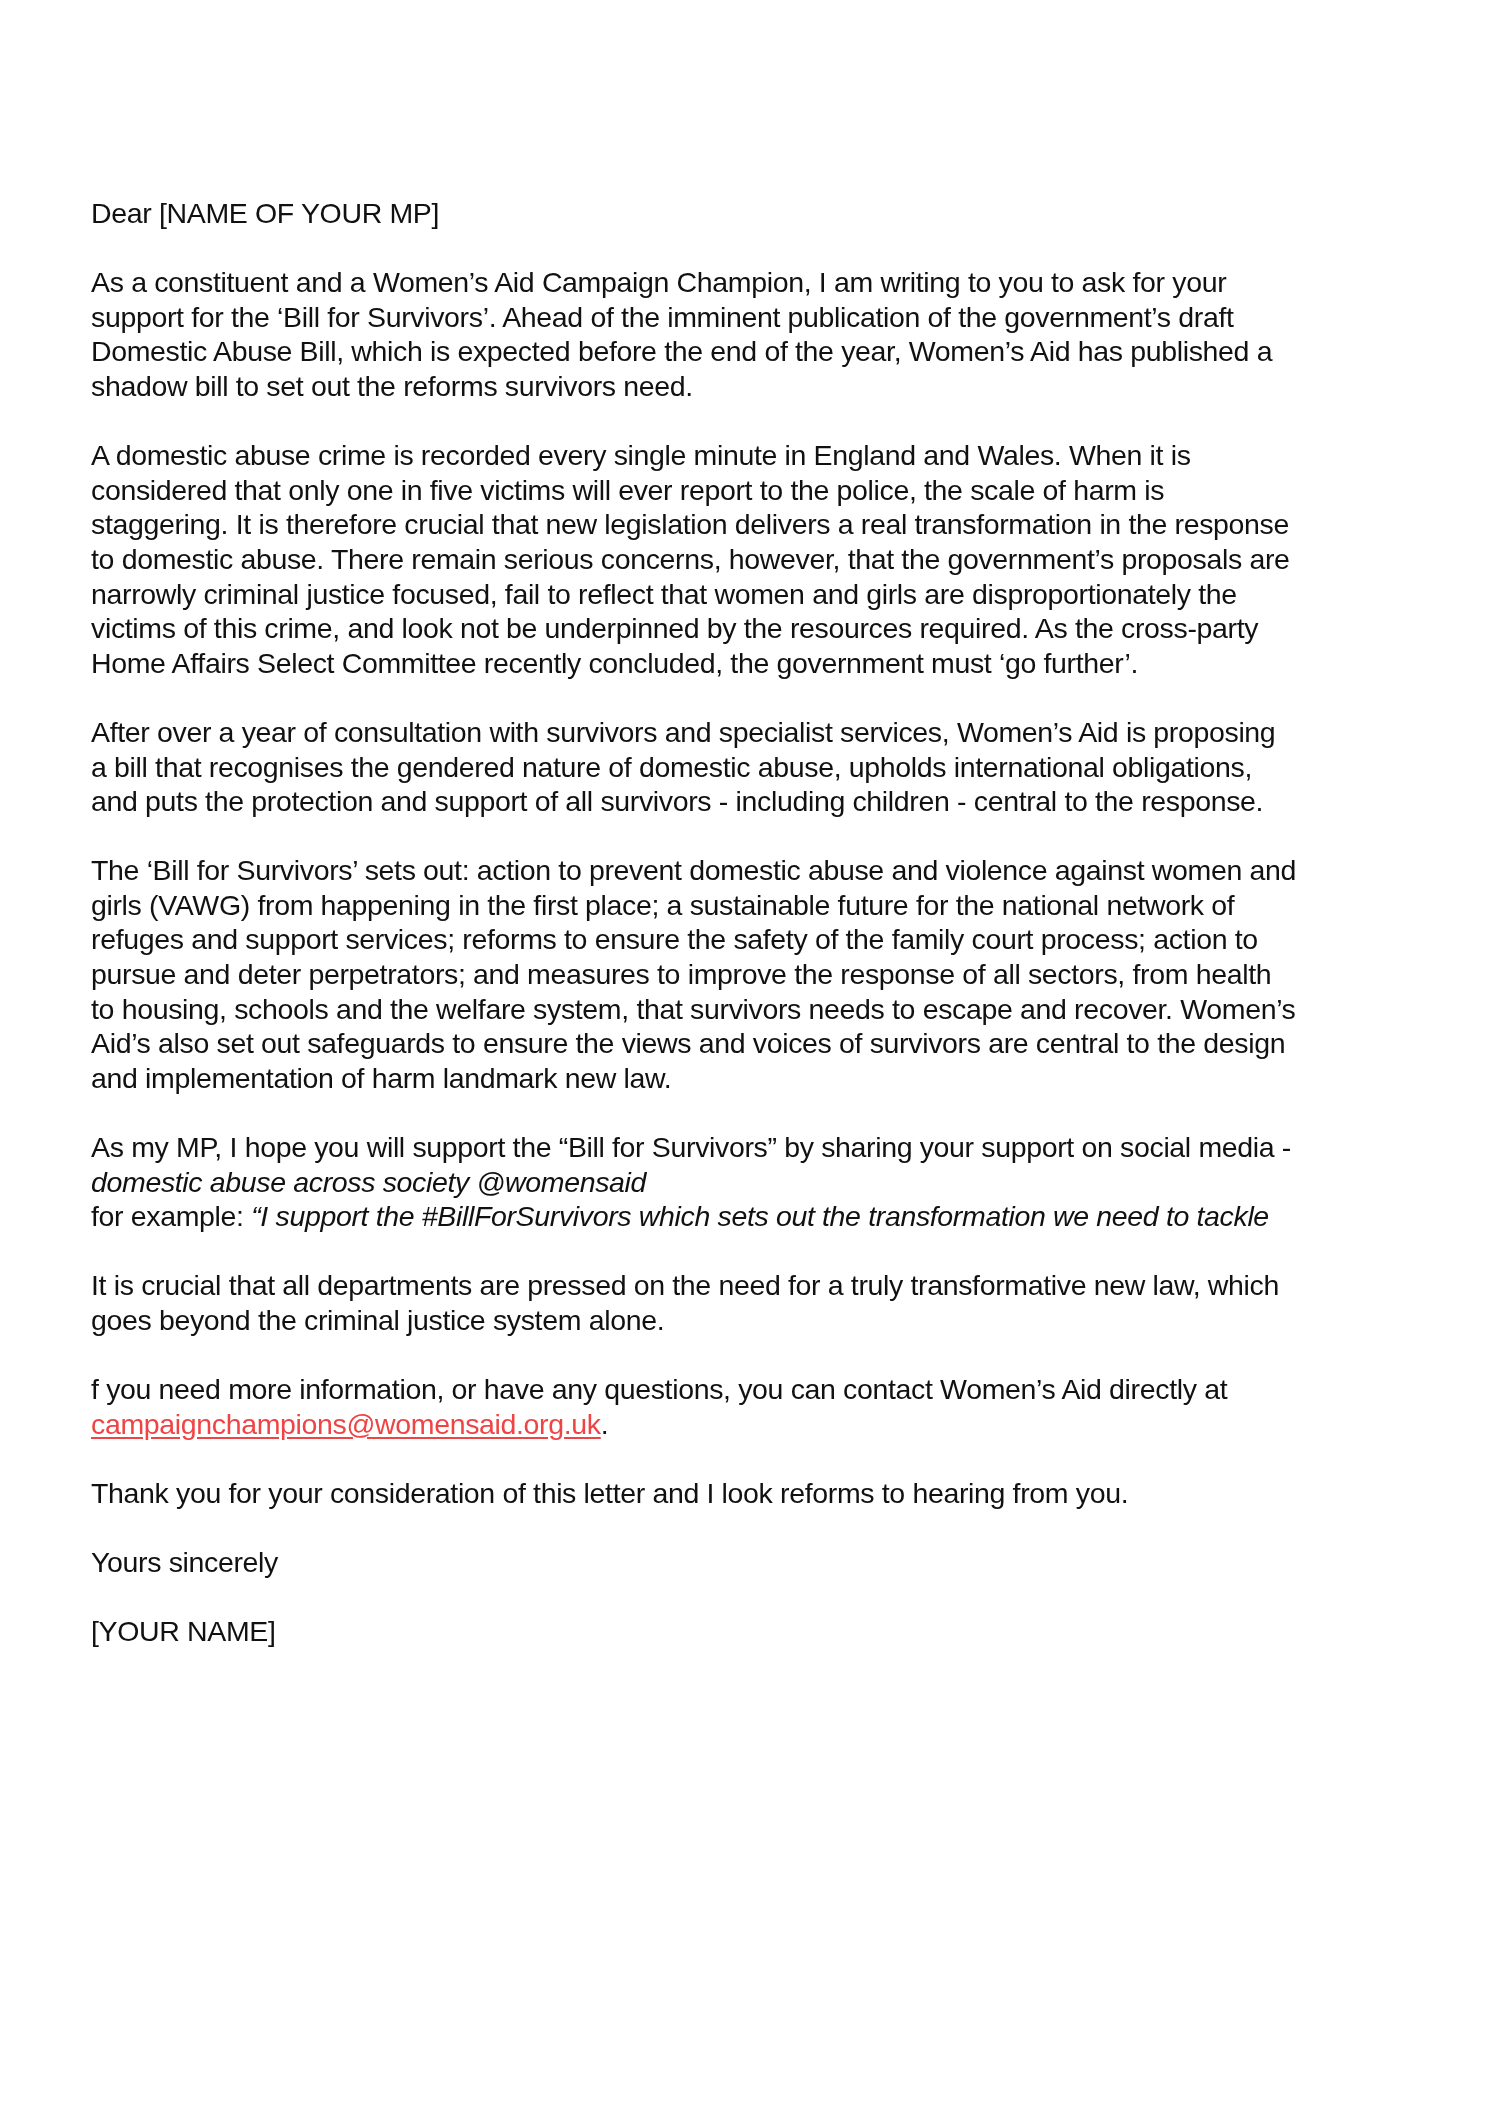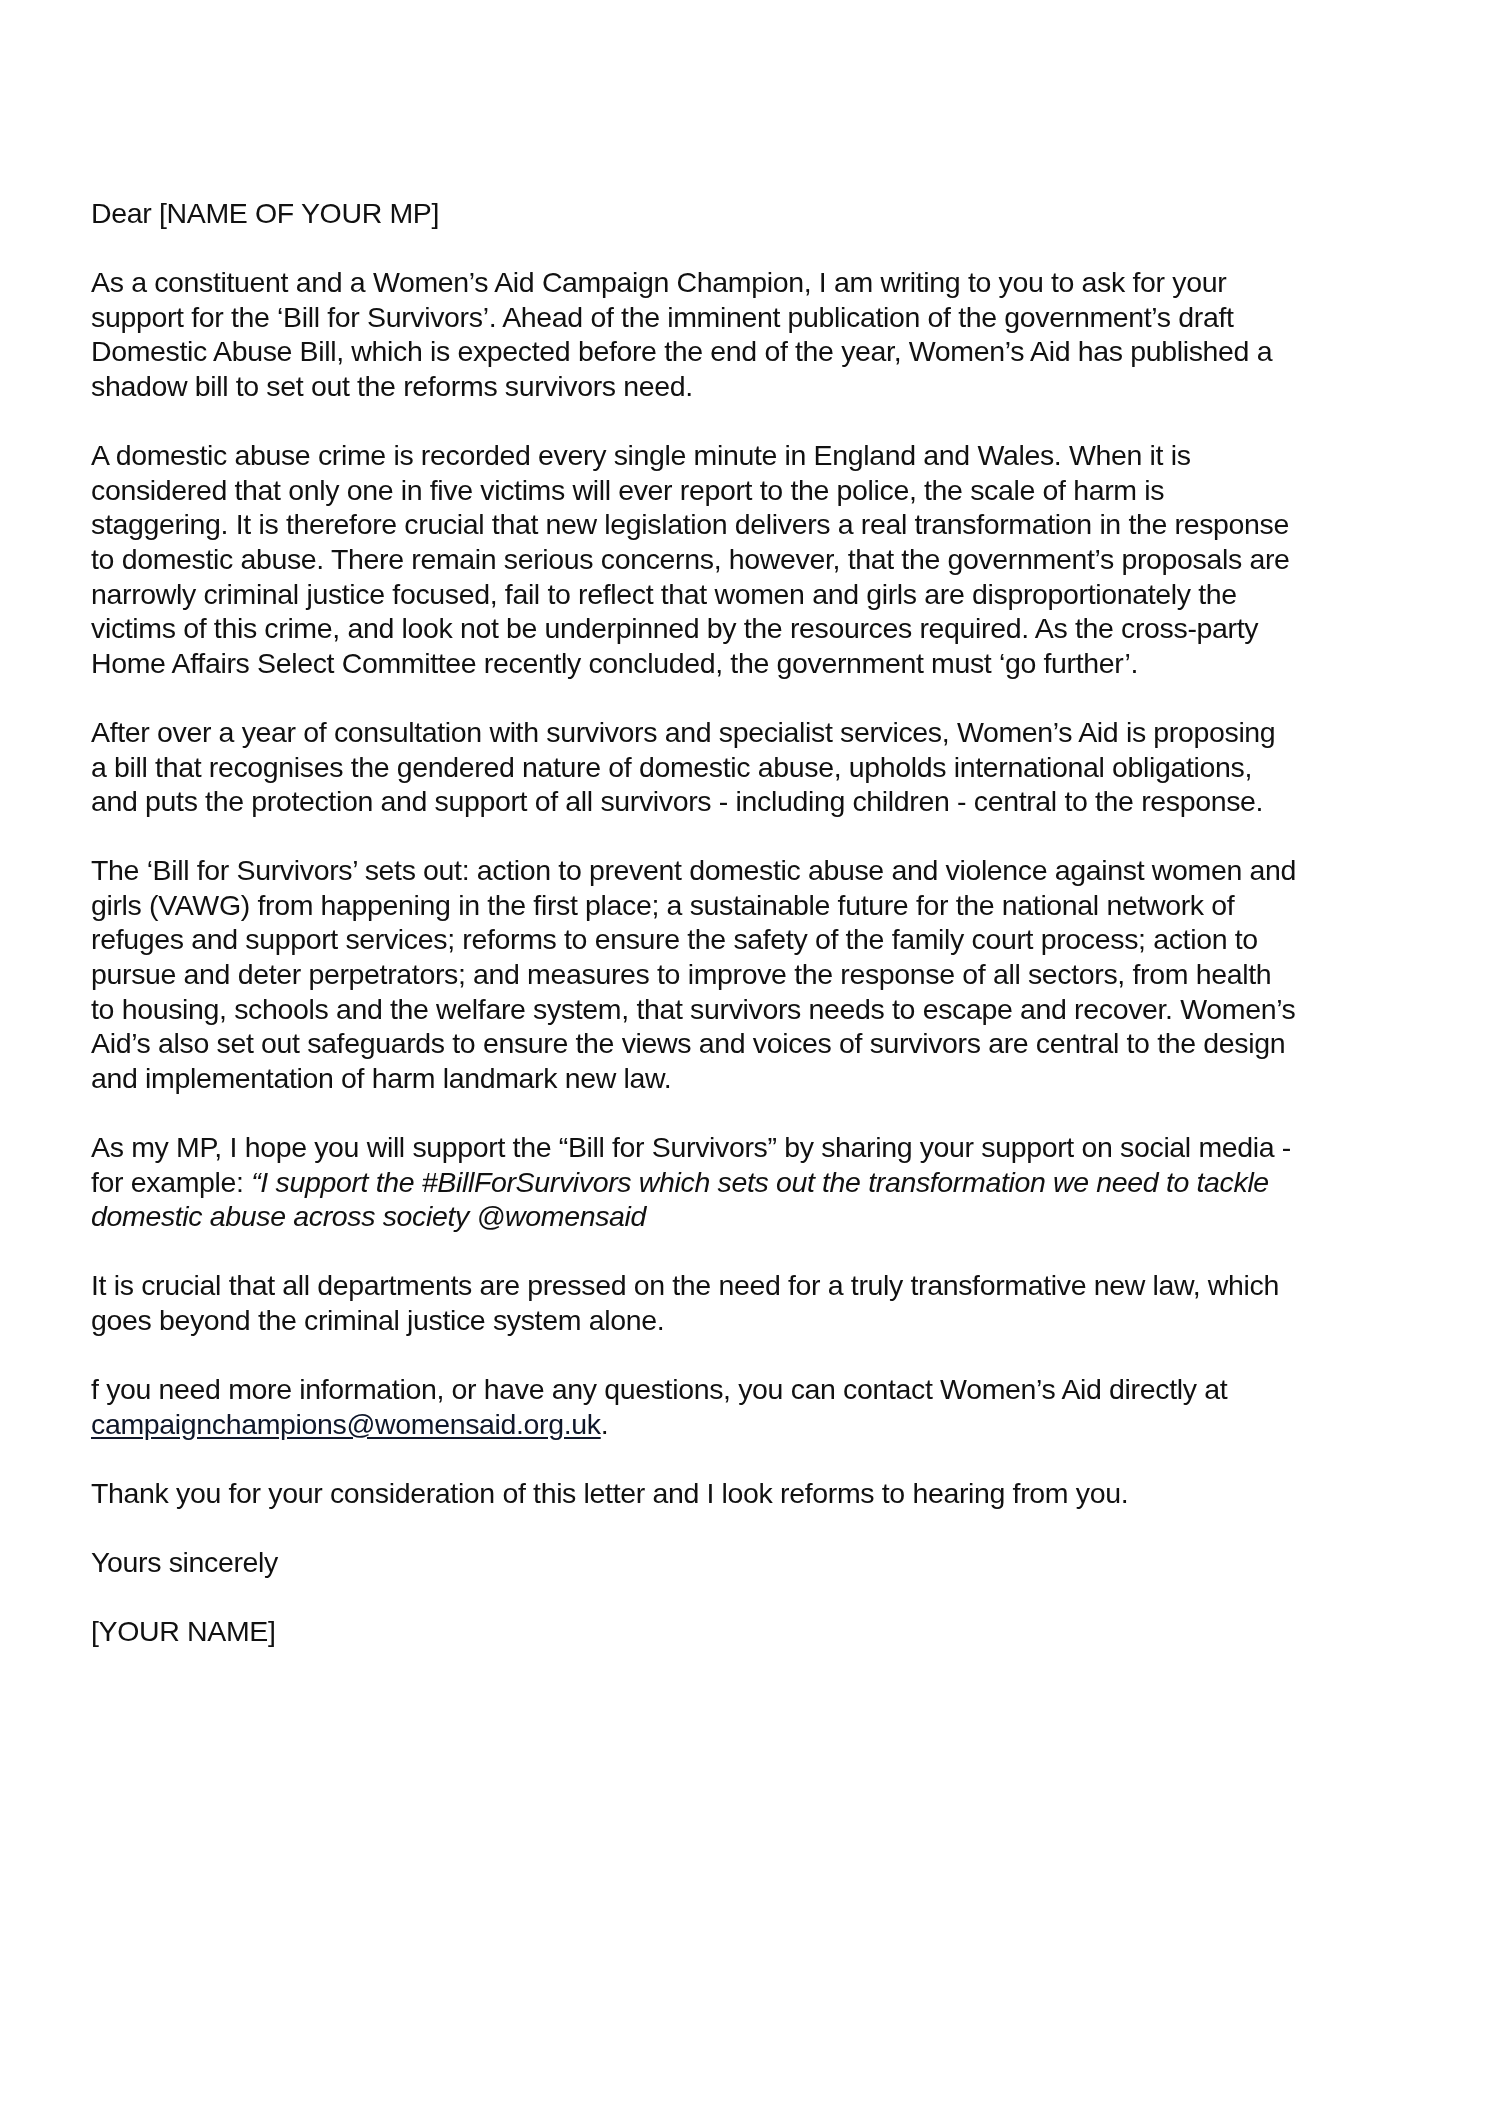--- a/index.html
+++ b/index.html
@@ -10,21 +10,21 @@
     }
     .letter {
       position: absolute; left: 91px; top: 196px; width: 1340px;
       font-family: "Liberation Sans", sans-serif;
       font-size: 28.5px; line-height: 34.6px; color: #111111;
       letter-spacing: -0.35px;
     }
     .para { margin: 0 0 34.6px 0; }
     .line { display: block; white-space: nowrap; }
     .it { font-style: italic; }
-    a.email { color: #0f172a; text-decoration: underline; text-underline-offset: 3px; }
+    a.email { color: #ef4444; text-decoration: underline; text-underline-offset: 3px; }
   </style>
 </head>
 <body>
 
 <div class="page">
   <div class="letter">
 
     <p class="para">
       <span class="line">Dear [NAME OF YOUR MP]</span>
     </p>
@@ -57,22 +57,22 @@
       <span class="line">girls (VAWG) from happening in the first place; a sustainable future for the national network of</span>
       <span class="line">refuges and support services; reforms to ensure the safety of the family court process; action to</span>
       <span class="line">pursue and deter perpetrators; and measures to improve the response of all sectors, from health</span>
       <span class="line">to housing, schools and the welfare system, that survivors needs to escape and recover. Women’s</span>
       <span class="line">Aid’s also set out safeguards to ensure the views and voices of survivors are central to the design</span>
       <span class="line">and implementation of harm landmark new law.</span>
     </p>
 
     <p class="para">
       <span class="line">As my MP, I hope you will support the “Bill for Survivors” by sharing your support on social media -</span>
+      <span class="line it">domestic abuse across society @womensaid</span>
       <span class="line"><span>for example: </span><span class="it">“I support the #BillForSurvivors which sets out the transformation we need to tackle</span></span>
-      <span class="line it">domestic abuse across society @womensaid</span>
     </p>
 
     <p class="para">
       <span class="line">It is crucial that all departments are pressed on the need for a truly transformative new law, which</span>
       <span class="line">goes beyond the criminal justice system alone.</span>
     </p>
 
     <p class="para">
       <span class="line">f you need more information, or have any questions, you can contact Women’s Aid directly at</span>
       <span class="line"><a class="email" href="mailto:campaignchampions@womensaid.org.uk">campaignchampions@womensaid.org.uk</a><span>.</span></span>

